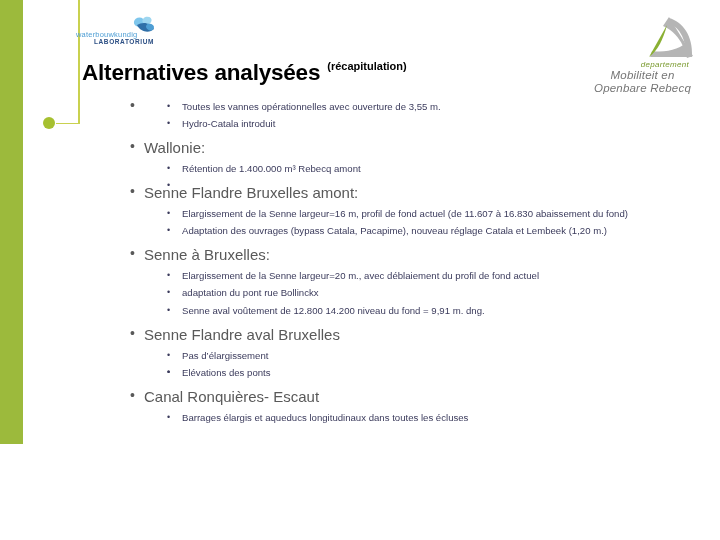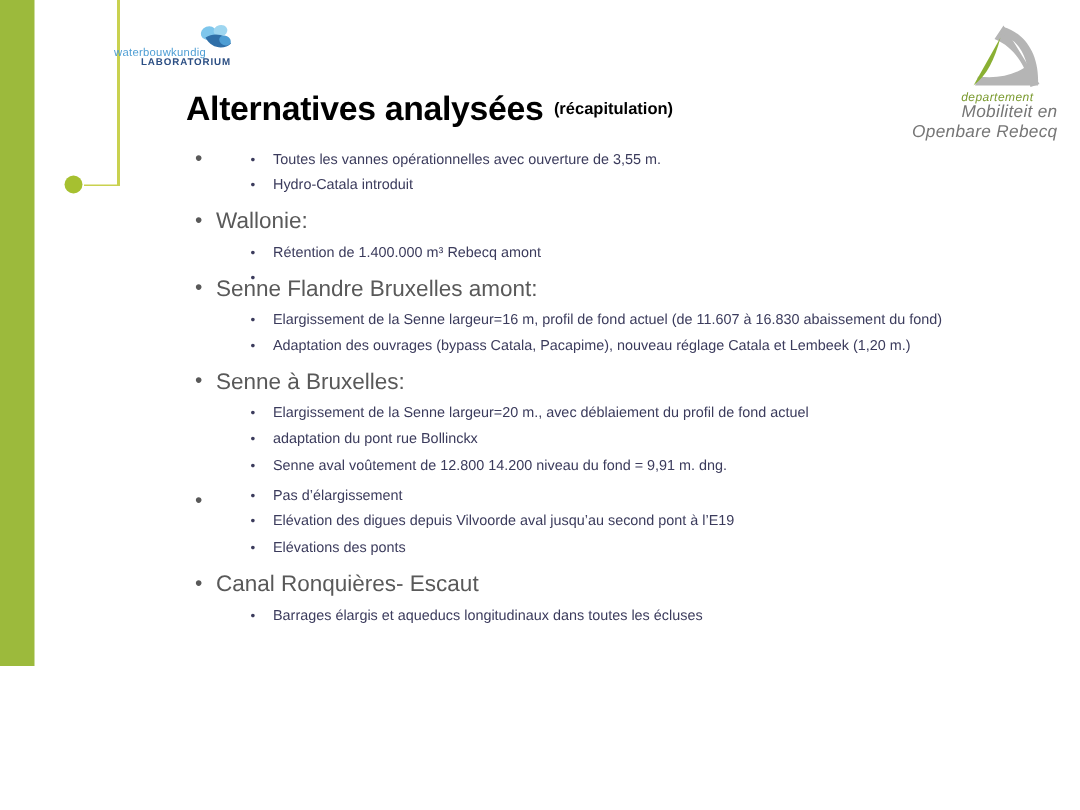--- a/index.html
+++ b/index.html
@@ -114,36 +114,35 @@
     text-align: right;
     width: 125px;
     font-family: "Liberation Sans", sans-serif;
   }
   .dep-l1, .dep-l2 {
     position: absolute;
     right: 0px;
     font-size: 11.5px;
     font-style: italic;
     color: #767676;
-    text-align: right;
+    text-align: center;
     width: 125px;
     letter-spacing: 0.2px;
     font-family: "Liberation Sans", sans-serif;
   }
   .dep-l1 { top: 53px; }
   .dep-l2 { top: 66px; }
 
   
   .title-wrap {
     position: absolute;
     left: 82px;
     top: 60px;
     display: flex;
-    align-items: center;
-    margin-left: 42px;
+    align-items: flex-start;
   }
   .title-main {
     font-size: 22.5px;
     font-weight: bold;
     color: #000000;
     letter-spacing: -0.2px;
     font-family: "Liberation Sans", sans-serif;
   }
   .title-sub {
     font-size: 11px;
@@ -270,24 +269,24 @@
       <div class="sub-list">
         <div class="lvl2"><span class="bullet">•</span><span>Elargissement de la Senne largeur=16 m, profil de fond actuel (de 11.607 à 16.830 abaissement du fond)</span></div>
         <div class="lvl2"><span class="bullet">•</span><span>Adaptation des ouvrages (bypass Catala, Pacapime), nouveau réglage Catala et Lembeek (1,20 m.)</span></div>
       </div>
       <div class="lvl1"><span class="bullet">•</span><span>Senne à Bruxelles:</span></div>
       <div class="sub-list">
         <div class="lvl2"><span class="bullet">•</span><span>Elargissement de la Senne largeur=20 m., avec déblaiement du profil de fond actuel</span></div>
         <div class="lvl2"><span class="bullet">•</span><span> adaptation du pont rue Bollinckx</span></div>
         <div class="lvl2"><span class="bullet">•</span><span>Senne aval voûtement de 12.800 14.200  niveau du fond = 9,91 m. dng.</span></div>
       </div>
-      <div class="lvl1"><span class="bullet">•</span></div>
+      <div class="lvl1"><span class="bullet">•</span><span>Senne Flandre aval Bruxelles</span></div>
       <div class="sub-list">
         <div class="lvl2"><span class="bullet">•</span><span>Pas d’élargissement</span></div>
-        <div class="lvl2"><span class="bullet">•</span><span>Elévation des digues depuis Vilvoorde aval  jusqu’au second pont  à l’E19</span></div>
+        <div class="lvl2"><span class="bullet">•</span></div>
         <div class="lvl2"><span class="bullet">•</span><span>Elévations des ponts</span></div>
       </div>
       <div class="lvl1"><span class="bullet">•</span><span>Canal Ronquières- Escaut</span></div>
       <div class="sub-list">
         <div class="lvl2"><span class="bullet">•</span><span>Barrages élargis et aqueducs longitudinaux dans toutes les écluses</span></div>
       </div>
     </div>
 
   <div class="page-no">22</div>
 

